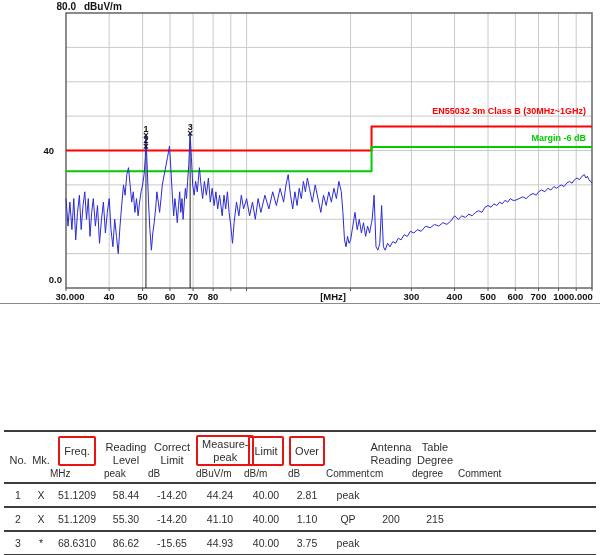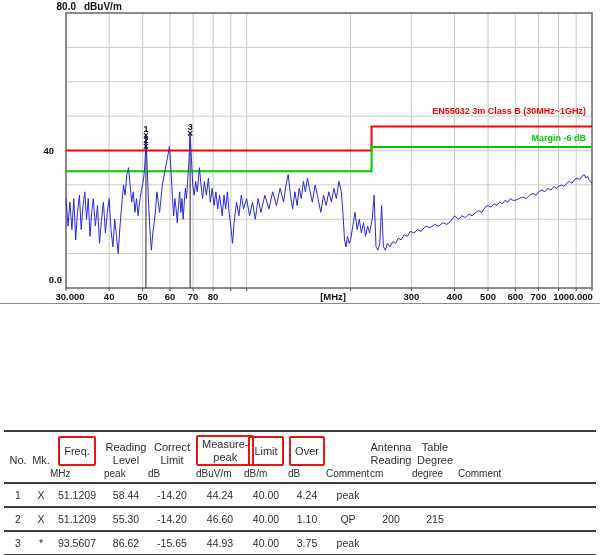--- a/index.html
+++ b/index.html
@@ -191,46 +191,46 @@
         </thead>
       <tbody id="meas-body">
           <tr class="datarow">
             <td>1</td>
             <td>X</td>
             <td>51.1209</td>
             <td>58.44</td>
             <td>-14.20</td>
             <td>44.24</td>
             <td>40.00</td>
-            <td>4.24</td>
+            <td>2.81</td>
             <td>peak</td>
             <td></td>
             <td></td>
             <td></td>
             <td></td>
           </tr>
           <tr class="datarow">
             <td>2</td>
             <td>X</td>
             <td>51.1209</td>
             <td>55.30</td>
             <td>-14.20</td>
-            <td>46.60</td>
+            <td>41.10</td>
             <td>40.00</td>
             <td>1.10</td>
             <td>QP</td>
             <td>200</td>
             <td>215</td>
             <td></td>
             <td></td>
           </tr>
           <tr class="datarow">
             <td>3</td>
             <td>*</td>
-            <td>93.5607</td>
+            <td>68.6310</td>
             <td>86.62</td>
             <td>-15.65</td>
             <td>44.93</td>
             <td>40.00</td>
             <td>3.75</td>
             <td>peak</td>
             <td></td>
             <td></td>
             <td></td>
             <td></td>

